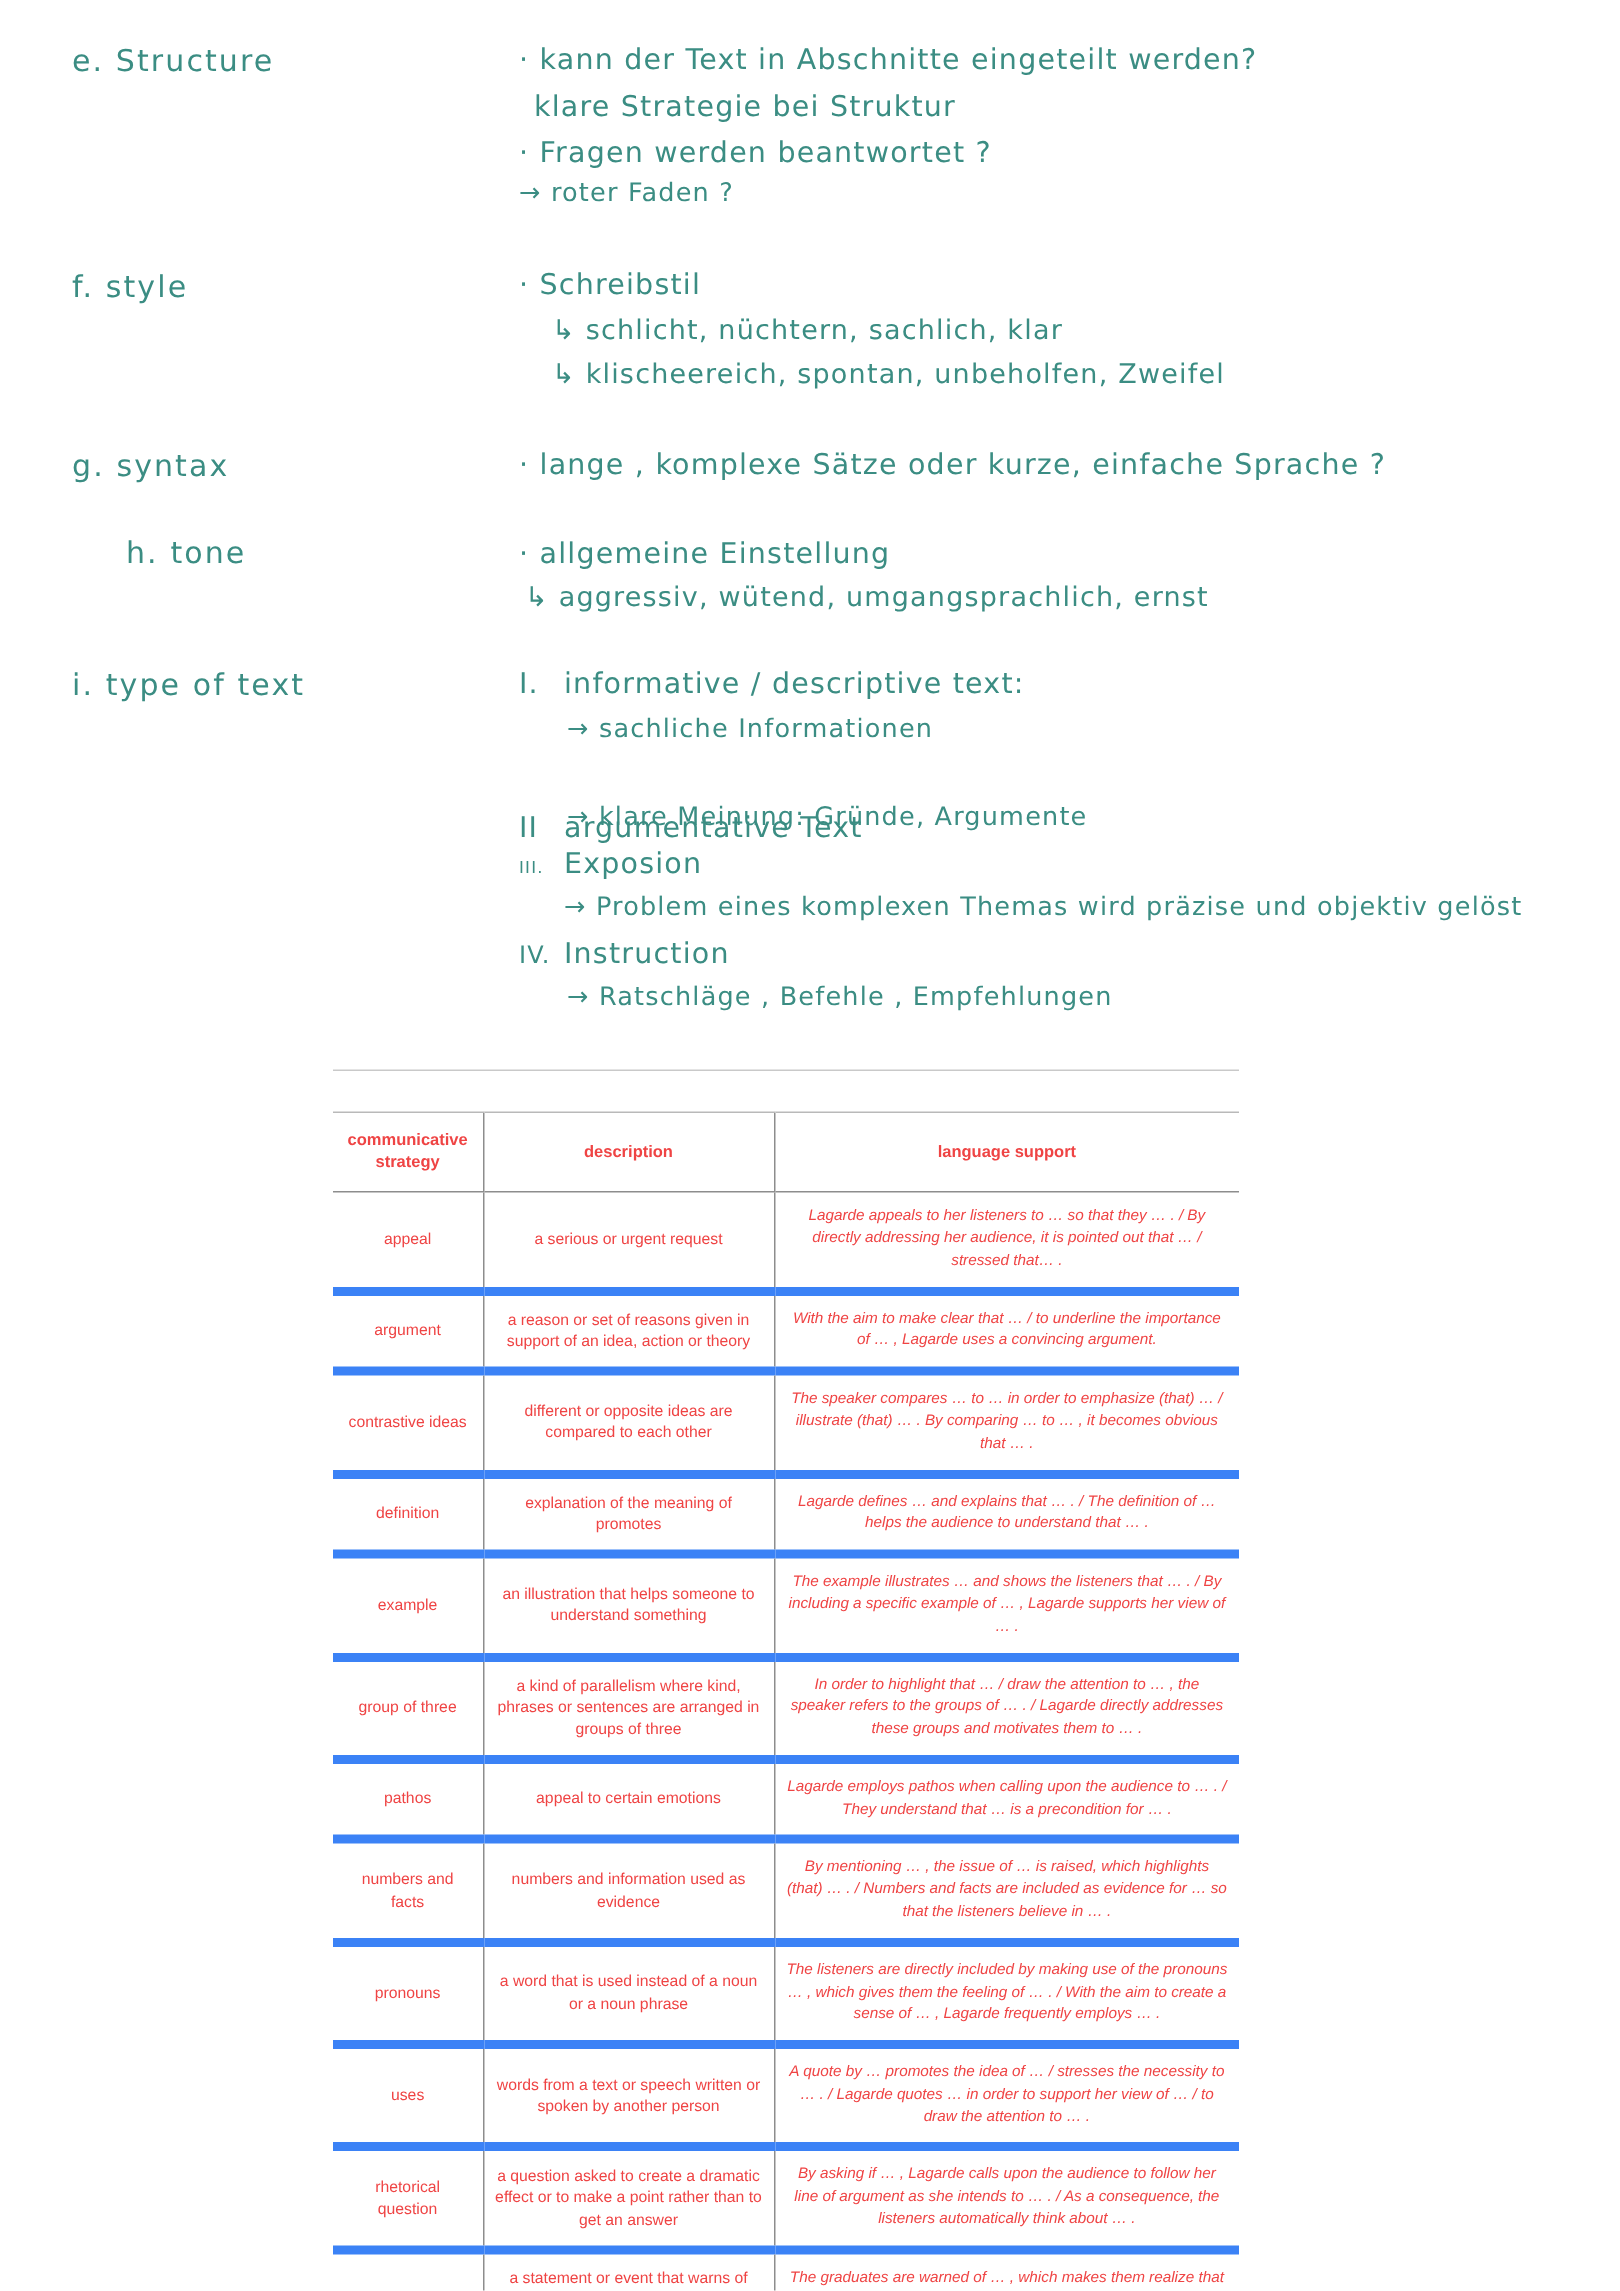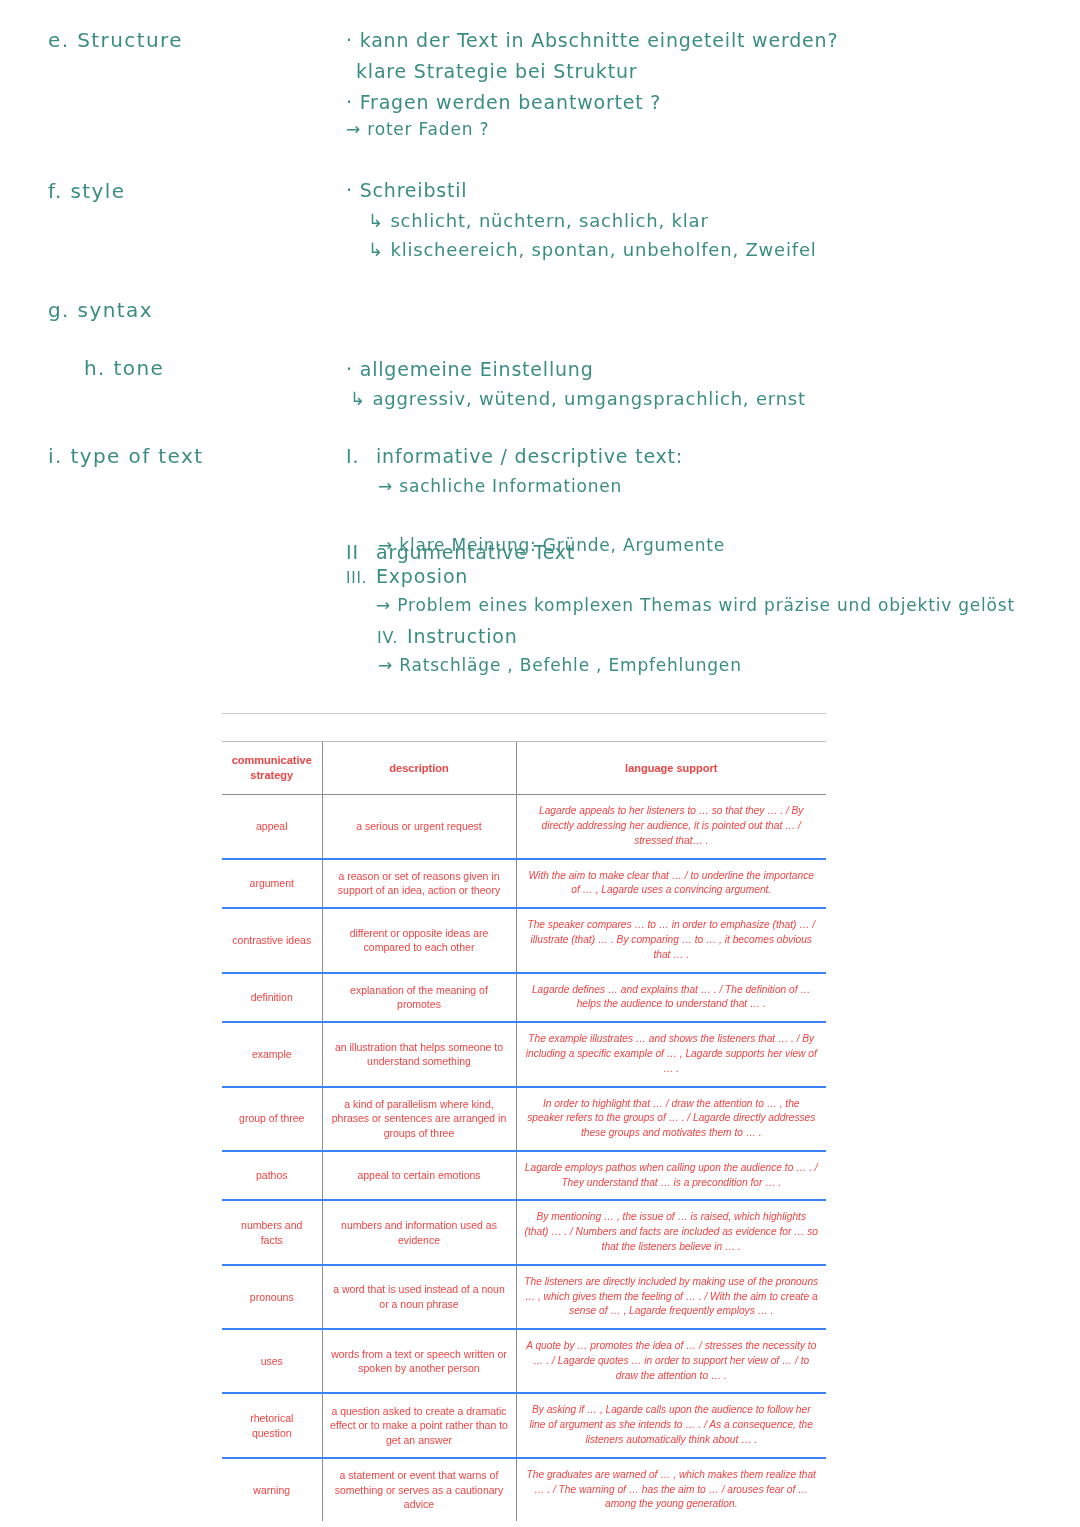--- a/index.html
+++ b/index.html
@@ -58,21 +58,21 @@
   .strategy-table col.c1 { width: 100px; }
   .strategy-table col.c2 { width: 194px; }
   .strategy-table col.c3 { width: 310px; }
 
   .strategy-table th,
   .strategy-table td {
     vertical-align: middle;
     text-align: center;
     padding: 9px 7px;
     border-top: 1px solid #8d8d8d;
-    border-bottom: 2px solid #3b82f6;
+    border-bottom: 6px solid #3b82f6;
     font-size: 10.5px;
     line-height: 1.38;
   }
   .strategy-table td.c-strategy,
   .strategy-table td.c-desc,
   .strategy-table th.c-desc,
   .strategy-table th.c-support,
   .strategy-table td.c-support {
     border-left: 1px solid #8d8d8d;
   }
@@ -121,37 +121,38 @@
   <div class="hw col-body" style="top:62px; left:356px;"><span>klare  Strategie  bei  Struktur</span></div>
   <div class="hw col-body" style="top:93px;"><span>·</span> <span>Fragen  werden  beantwortet ?</span></div>
   <div class="hw col-body" style="top:121px; font-size:17px;"><span>→</span> <span>roter  Faden ?</span></div>
 
   <div class="hw hw-head col-head" style="top:181px;">f. style</div>
   <div class="hw col-body" style="top:181px;"><span>·</span> <span>Schreibstil</span></div>
   <div class="hw col-body" style="top:212px; left:368px; font-size:18px;"><span>↳</span> <span>schlicht, nüchtern, sachlich, klar</span></div>
   <div class="hw col-body" style="top:241px; left:368px; font-size:18px;"><span>↳</span> <span>klischeereich, spontan, unbeholfen, Zweifel</span></div>
 
   <div class="hw hw-head col-head" style="top:300px;">g. syntax</div>
+  <div class="hw col-body" style="top:301px;"><span>·</span> <span>lange , komplexe  Sätze   oder  kurze, einfache   Sprache ?</span></div>
 
   <div class="hw hw-head col-head" style="top:358px;margin-left:36px;">h. tone</div>
   <div class="hw col-body" style="top:360px;"><span>·</span> <span>allgemeine  Einstellung</span></div>
   <div class="hw col-body" style="top:390px; left:350px; font-size:18px;"><span>↳</span> <span>aggressiv, wütend, umgangsprachlich, ernst</span></div>
 
   <div class="hw hw-head col-head" style="top:446px;">i. type of text</div>
 
   <div class="hw col-body" style="top:447px;"><span style="display:inline-block;width:30px;">I.</span><span>informative / descriptive  text:</span></div>
   <div class="hw col-body" style="top:478px; left:378px; font-size:17px;"><span>→</span> <span>sachliche Informationen</span></div>
 
   <div class="hw col-body" style="top:508px;margin-top:35px;"><span style="display:inline-block;width:30px;">II</span><span>argumentative Text</span></div>
   <div class="hw col-body" style="top:537px; left:378px; font-size:17px;"><span>→</span> <span>klare Meinung:  Gründe, Argumente</span></div>
 
-  <div class="hw col-body" style="top:567px;"><span style="display:inline-block;width:30px;font-size:15px;">III.</span><span>Exposion</span></div>
+  <div class="hw col-body" style="top:567px;"><span style="display:inline-block;width:30px;font-size:11px;">III.</span><span>Exposion</span></div>
   <div class="hw col-body" style="top:597px; left:376px; font-size:17px;"><span>→</span> <span>Problem  eines   komplexen  Themas wird   präzise   und  objektiv  gelöst</span></div>
 
-  <div class="hw col-body" style="top:627px;"><span style="display:inline-block;width:30px;font-size:16px;margin-left:31px;">IV.</span><span>Instruction</span></div>
+  <div class="hw col-body" style="top:627px;"><span style="display:inline-block;width:30px;font-size:16px;">IV.</span><span>Instruction</span></div>
   <div class="hw col-body" style="top:657px; left:378px; font-size:17px;"><span>→</span> <span>Ratschläge , Befehle , Empfehlungen</span></div>
 </div>
 
 <div class="table-toprule"></div>
 <table class="strategy-table">
   <colgroup>
     <col class="c1">
       <col class="c2">
       <col class="c3">
   </colgroup>

